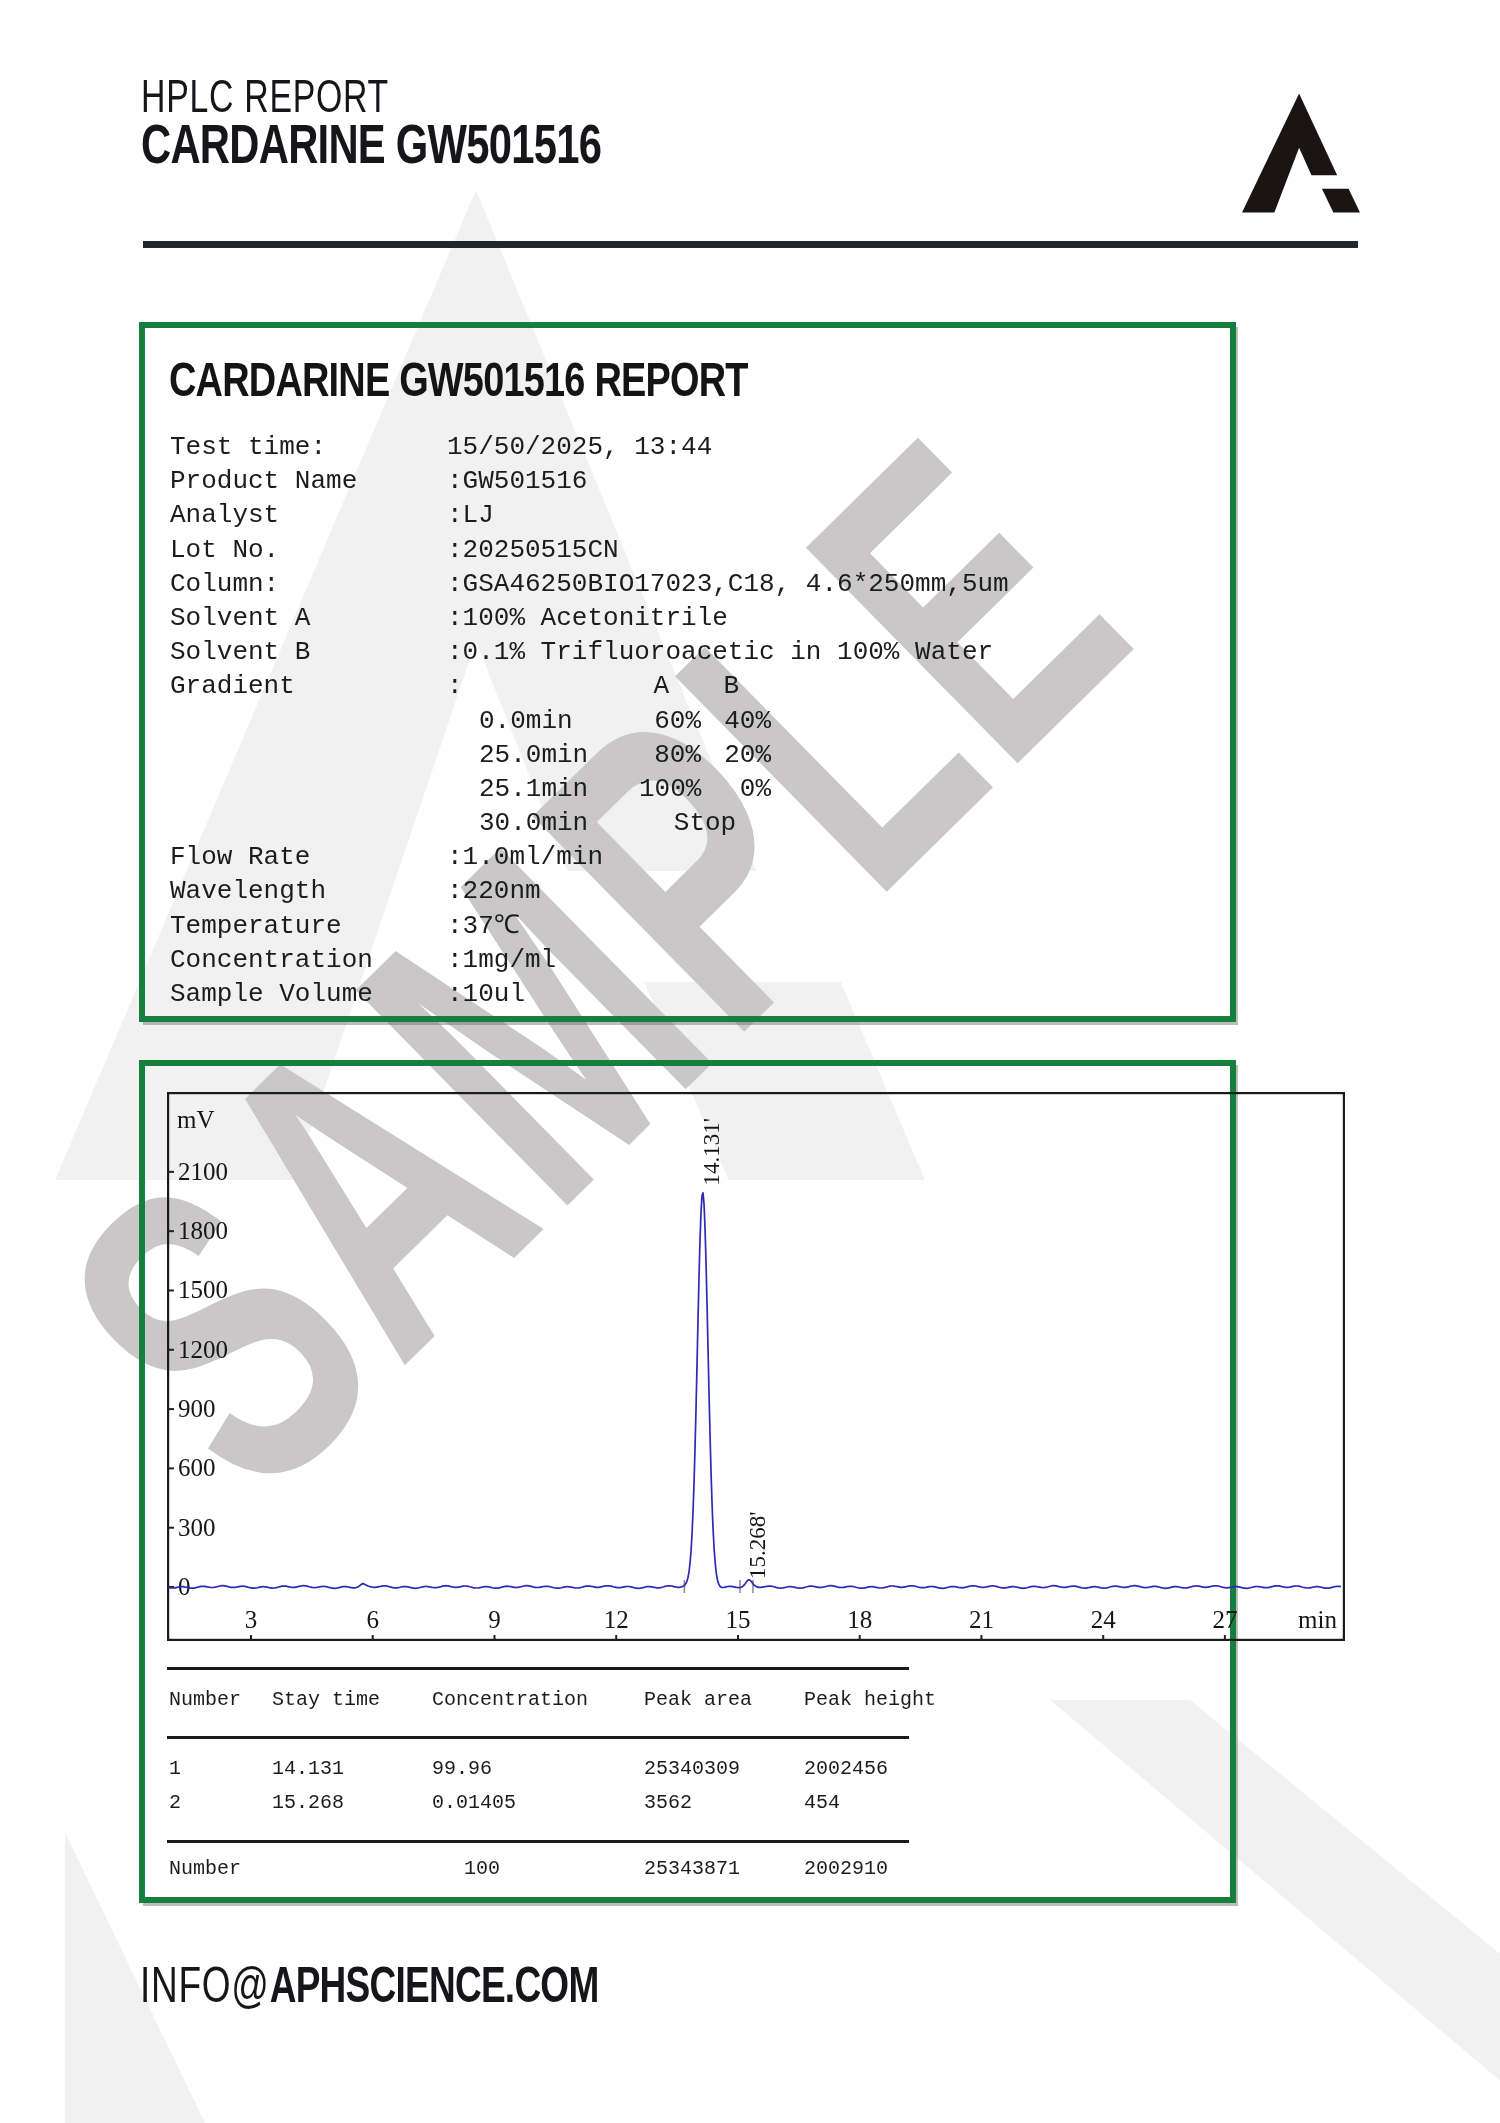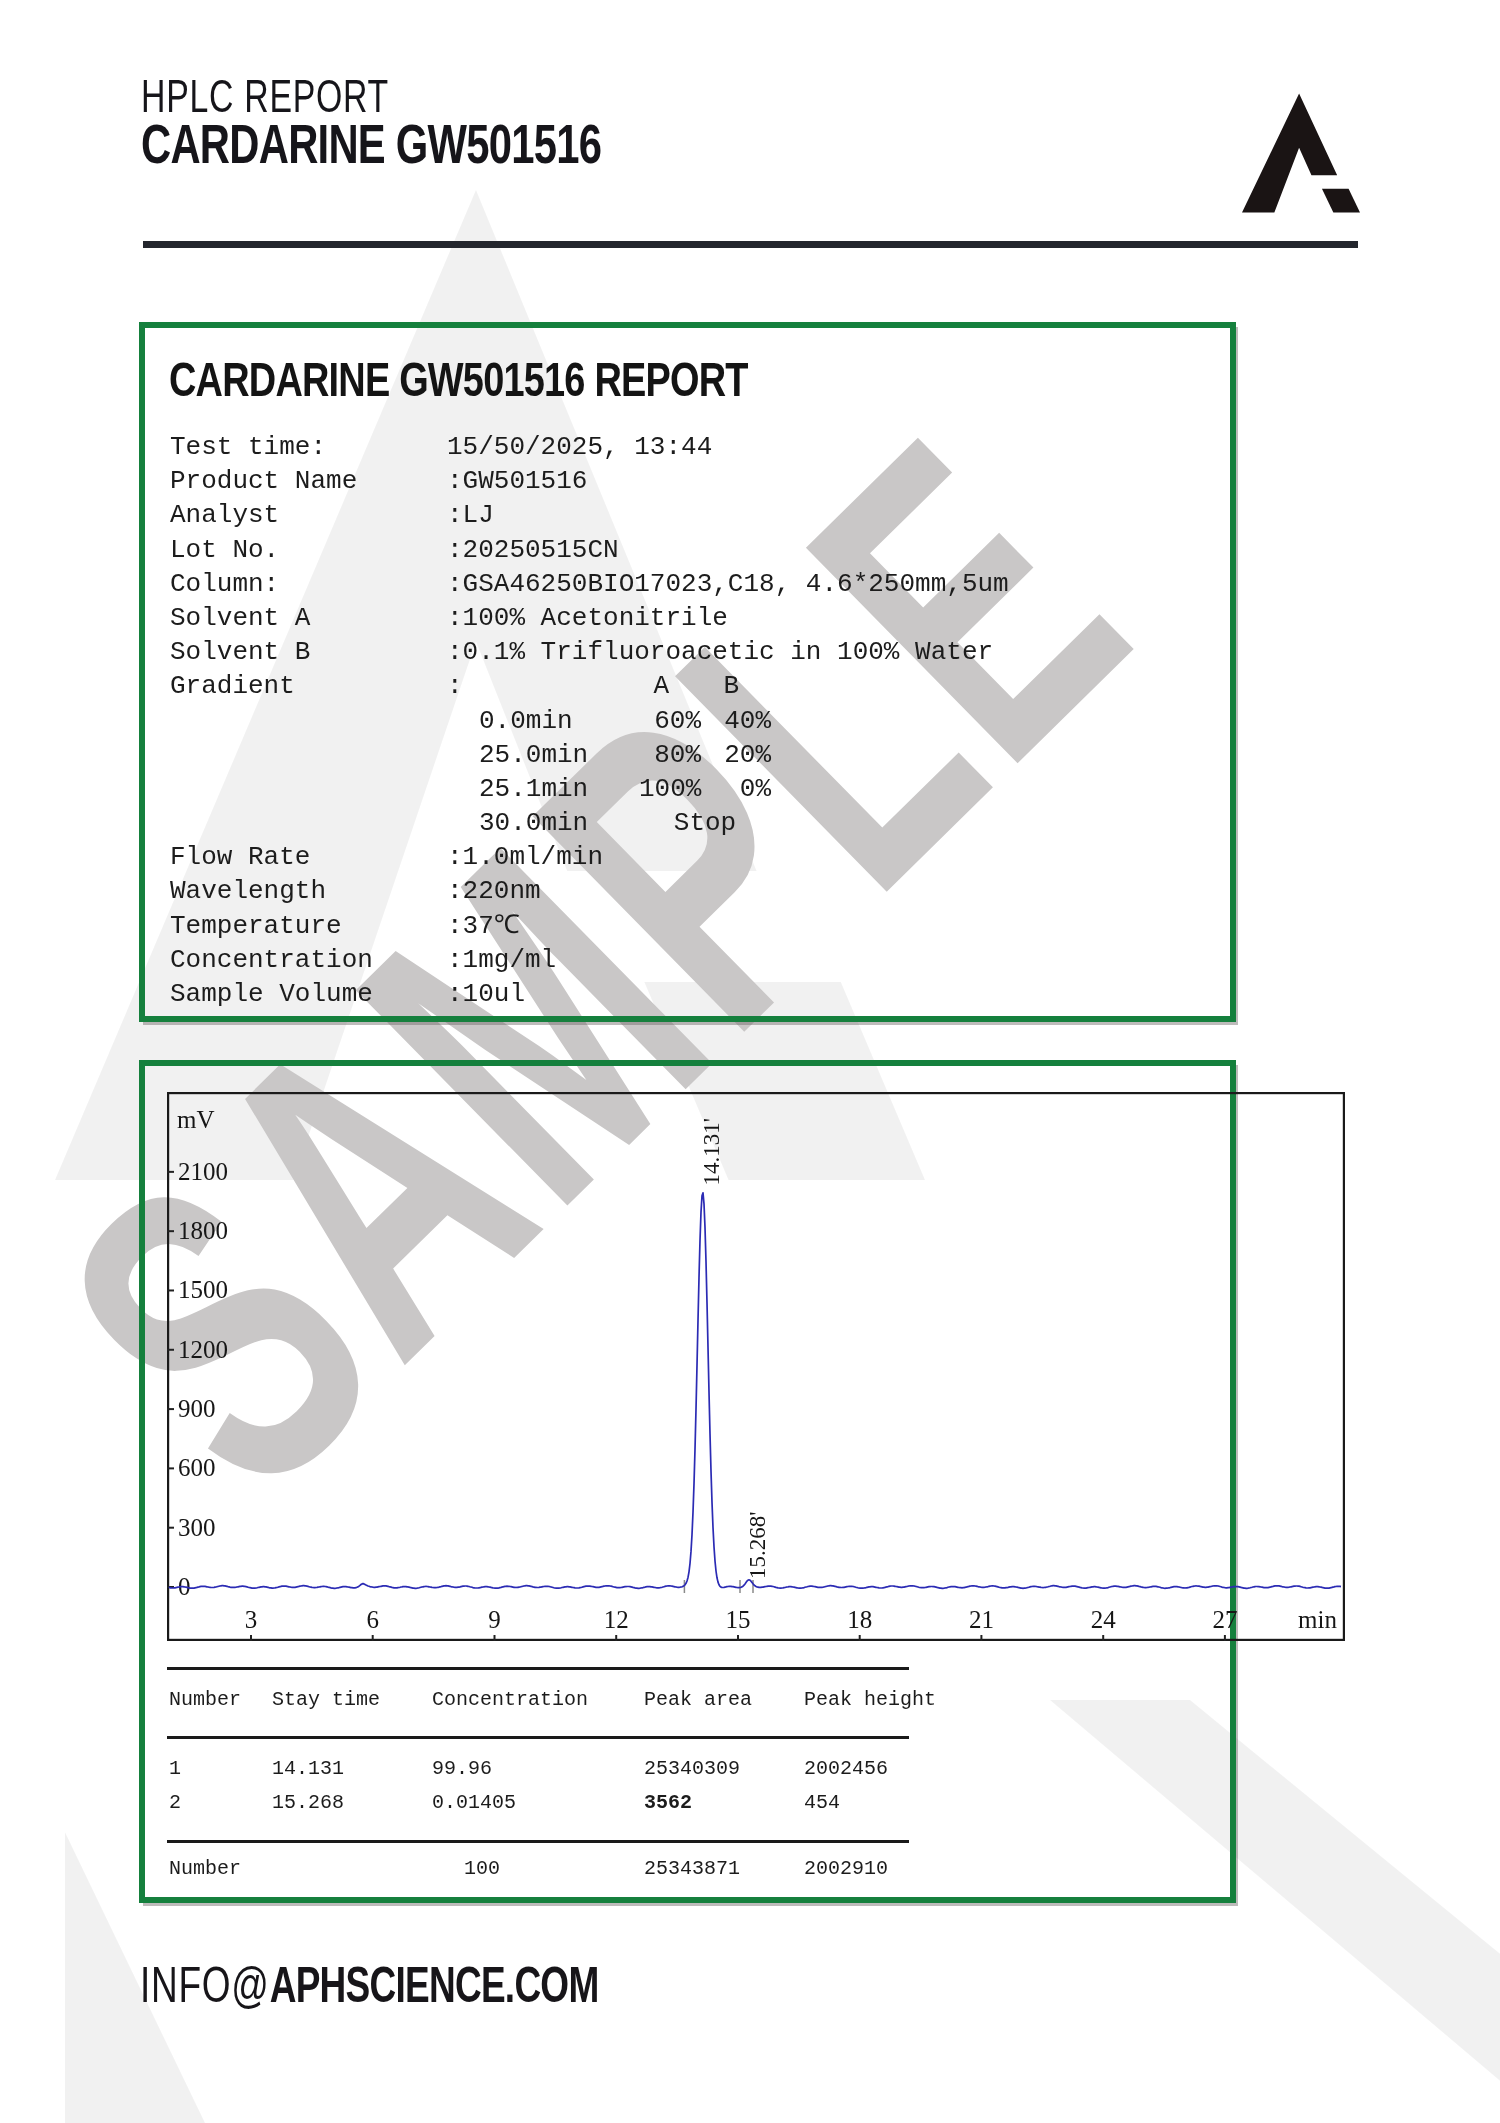--- a/index.html
+++ b/index.html
@@ -141,21 +141,21 @@
             <span class="tbl-cell" style="left:24px;">1</span>
             <span class="tbl-cell" style="left:127px;">14.131</span>
             <span class="tbl-cell" style="left:287px;">99.96</span>
             <span class="tbl-cell" style="left:499px;">25340309</span>
             <span class="tbl-cell" style="left:659px;">2002456</span>
           </div>
           <div class="tbl-row" style="top:725px;">
             <span class="tbl-cell" style="left:24px;">2</span>
             <span class="tbl-cell" style="left:127px;">15.268</span>
             <span class="tbl-cell" style="left:287px;">0.01405</span>
-            <span class="tbl-cell" style="left:499px;font-weight:bold;">3562</span>
+            <span class="tbl-cell" style="left:499px;">3562</span>
             <span class="tbl-cell" style="left:659px;">454</span>
           </div>
           <div class="tbl-row" style="top:791px;">
             <span class="tbl-cell" style="left:24px;">Number</span>
             <span class="tbl-cell" style="left:127px;"></span>
             <span class="tbl-cell" style="left:287px;margin-left:32px;">100</span>
             <span class="tbl-cell" style="left:499px;">25343871</span>
             <span class="tbl-cell" style="left:659px;">2002910</span>
           </div>
         </div>

